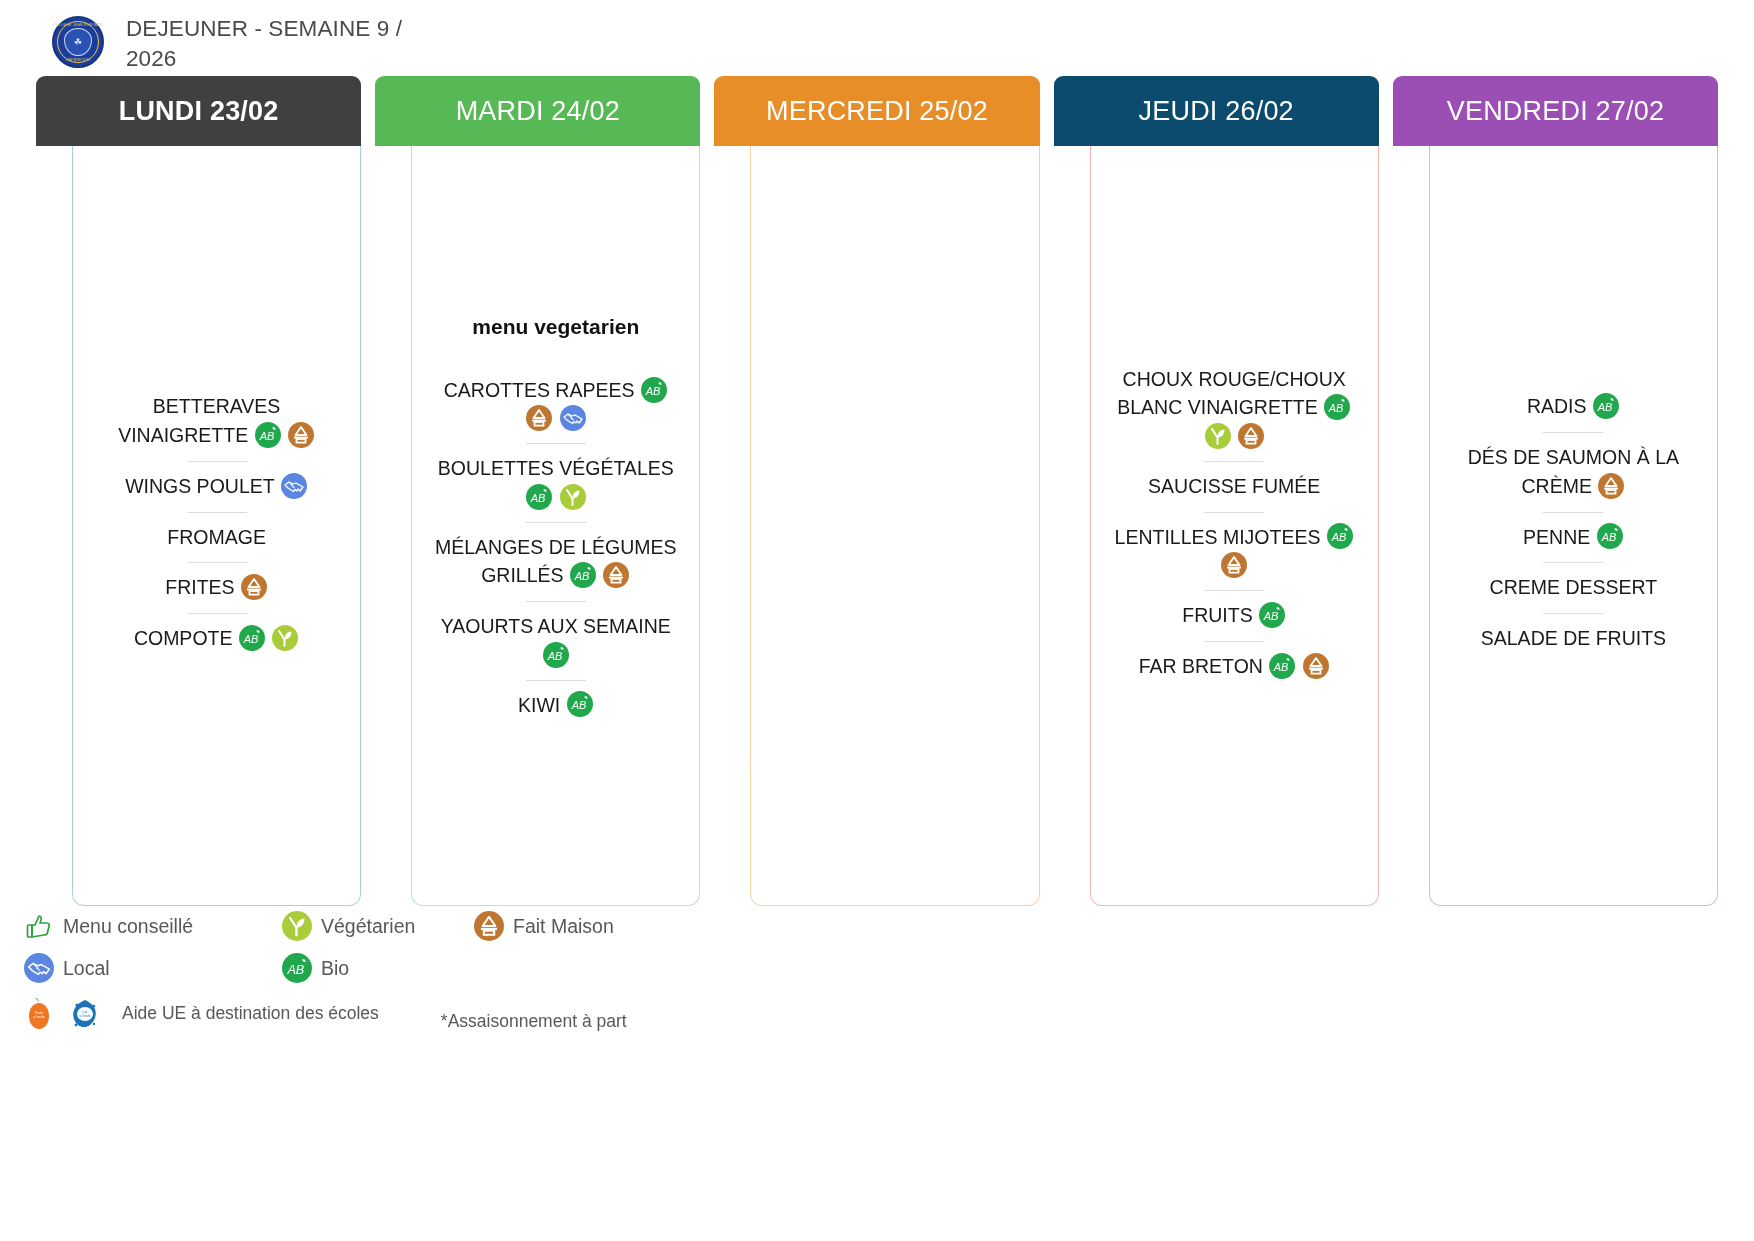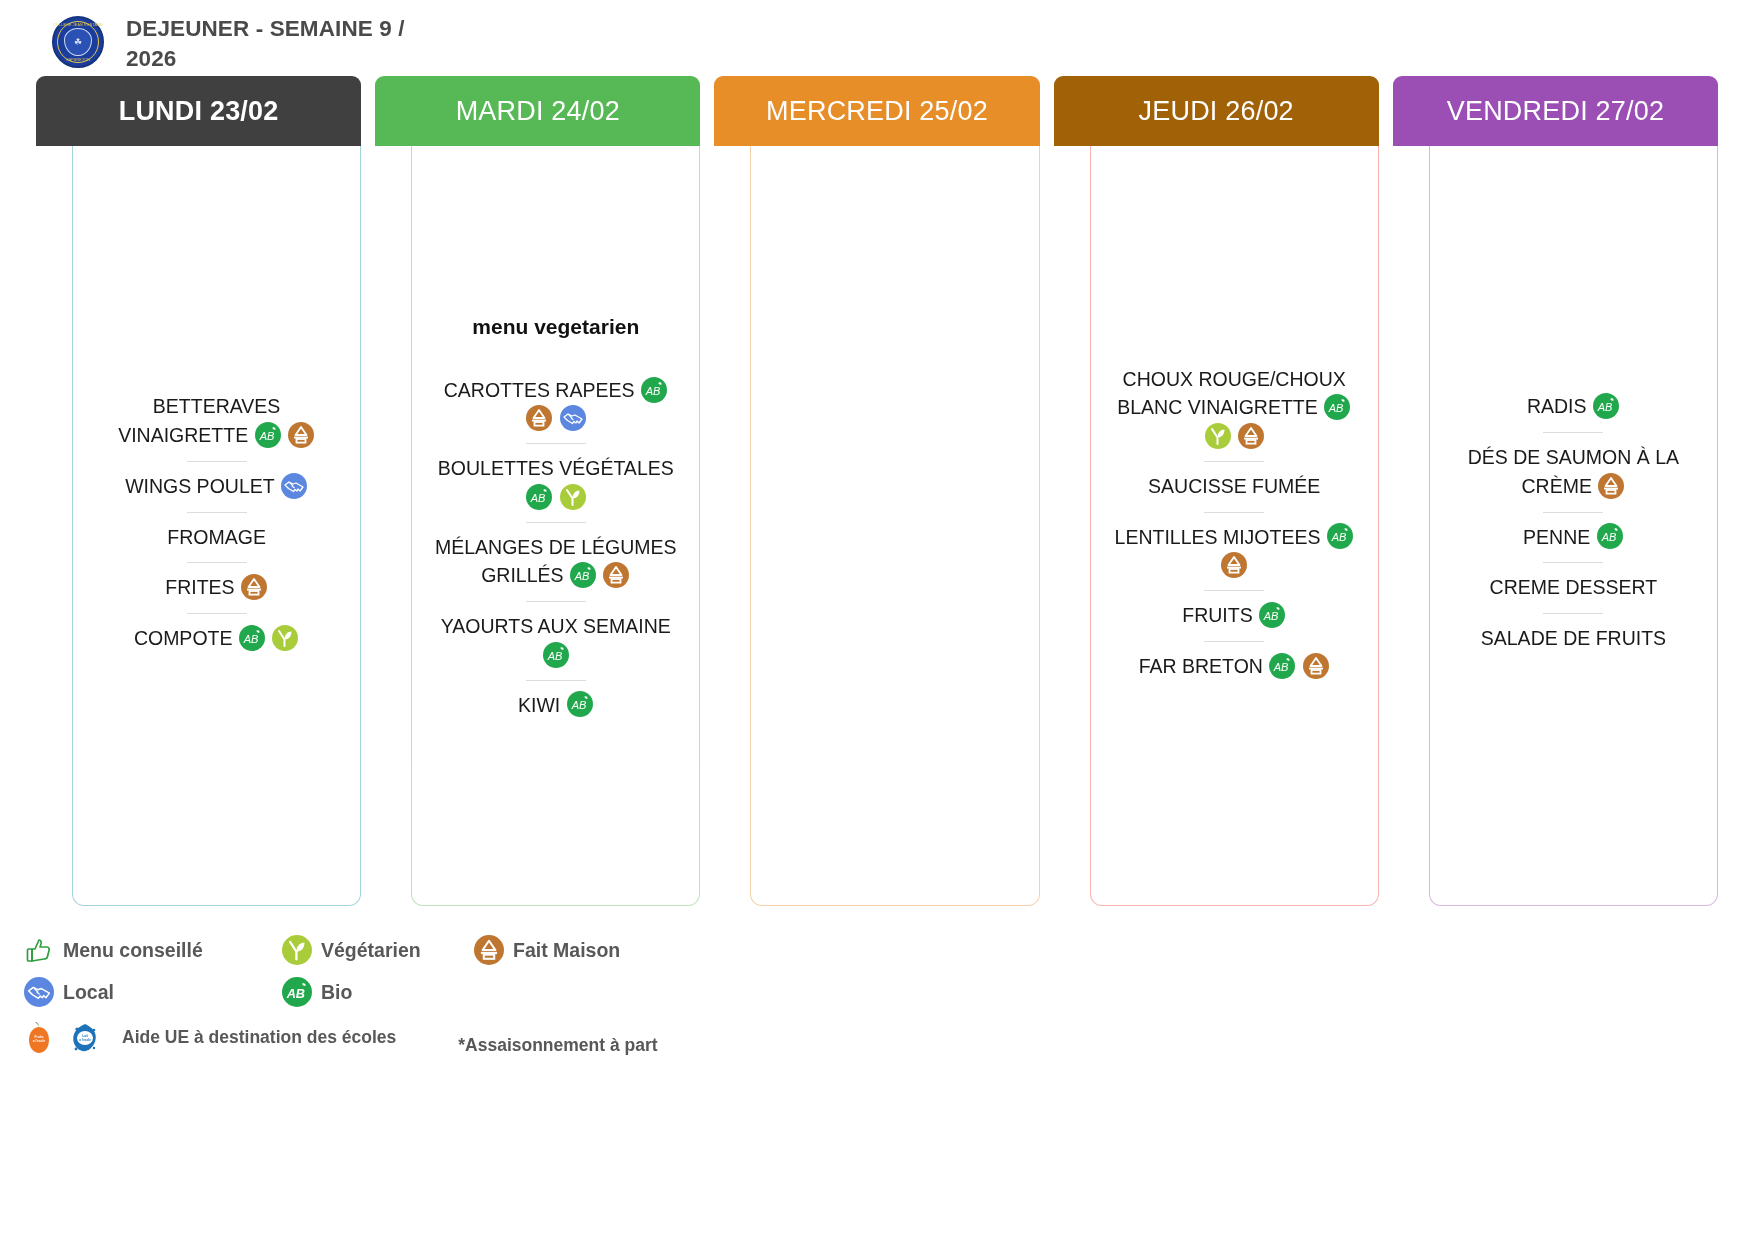--- a/index.html
+++ b/index.html
@@ -72,21 +72,21 @@
     font-size: 3.6px;
     letter-spacing: 0.2px;
     font-family: "Liberation Sans", sans-serif;
   }
   .logo .crest-text-top { top: 7px; }
   .logo .crest-text-bottom { bottom: 6px; }
 
   .header-title {
     margin-left: 22px;
     font-size: 22.5px;
-    font-weight: bold;
+    font-weight: normal;
     color: #4a4a4a;
     line-height: 1.35;
     max-width: 330px;
     letter-spacing: 0.1px;
   }
 
   
   .week {
     display: flex;
     gap: 14px;
@@ -171,25 +171,25 @@
   .ic svg { display: block; width: 26px; height: 26px; }
   .ic-bio { background: #22a84c; }
   .ic-veg { background: #a9cc3a; }
   .ic-maison { background: #bf7630; }
   .ic-local { background: #5b87e0; }
 
   
   .legend {
     position: absolute;
     left: 24px;
-    top: 935px;
+    top: 911px;
     width: 720px;
     font-size: 19.5px;
     color: #58585a;
-    font-weight: bold;
+    font-weight: normal;
   }
   .legend-row {
     display: flex;
     align-items: center;
     margin-bottom: 12px;
   }
   .legend-item {
     display: flex;
     align-items: center;
     white-space: nowrap;
@@ -312,21 +312,21 @@
         </div>
       </div>
     </div>
     <div class="day">
       <div class="day-header" style="background: rgb(231, 142, 40);">MERCREDI 25/02</div>
       <div class="day-body" style="border-color: rgba(231, 142, 40, 0.4);">
         <div class="dish-list"></div>
       </div>
     </div>
     <div class="day">
-      <div class="day-header" style="background: #a16207;">JEUDI 26/02</div>
+      <div class="day-header" style="background: #0c4a6e;">JEUDI 26/02</div>
       <div class="day-body" style="border-color: rgba(244, 70, 60, 0.4);">
         <div class="dish-list">
           <div class="dish"><span class="txt">CHOUX ROUGE/CHOUX BLANC VINAIGRETTE</span> <span class="ic ic-bio"><svg viewBox="0 0 26 26">
                 <text x="12" y="18" font-size="11" font-style="italic" fill="#ffffff" text-anchor="middle" font-family="Liberation Sans, sans-serif">AB</text>
                 <path d="M17.5 5.5 c2 -0.6 3.2 0.4 3 2 c-1.8 0.6 -3 -0.3 -3 -2 z" fill="#ffffff"></path>
               </svg></span> <span class="ic ic-veg"><svg viewBox="0 0 26 26">
                 <path d="M7 6 L12.5 14.5 L12.5 21" stroke="#ffffff" stroke-width="2" fill="none" stroke-linecap="round"></path>
                 <path d="M19.5 6.5 c0 5 -3 8 -7 8 c0 -5 3 -8 7 -8 z" fill="#ffffff"></path>
               </svg></span> <span class="ic ic-maison"><svg viewBox="0 0 26 26">
                 <path d="M13 5 L18.5 13 L7.5 13 Z" fill="none" stroke="#ffffff" stroke-width="1.8" stroke-linejoin="round"></path>

